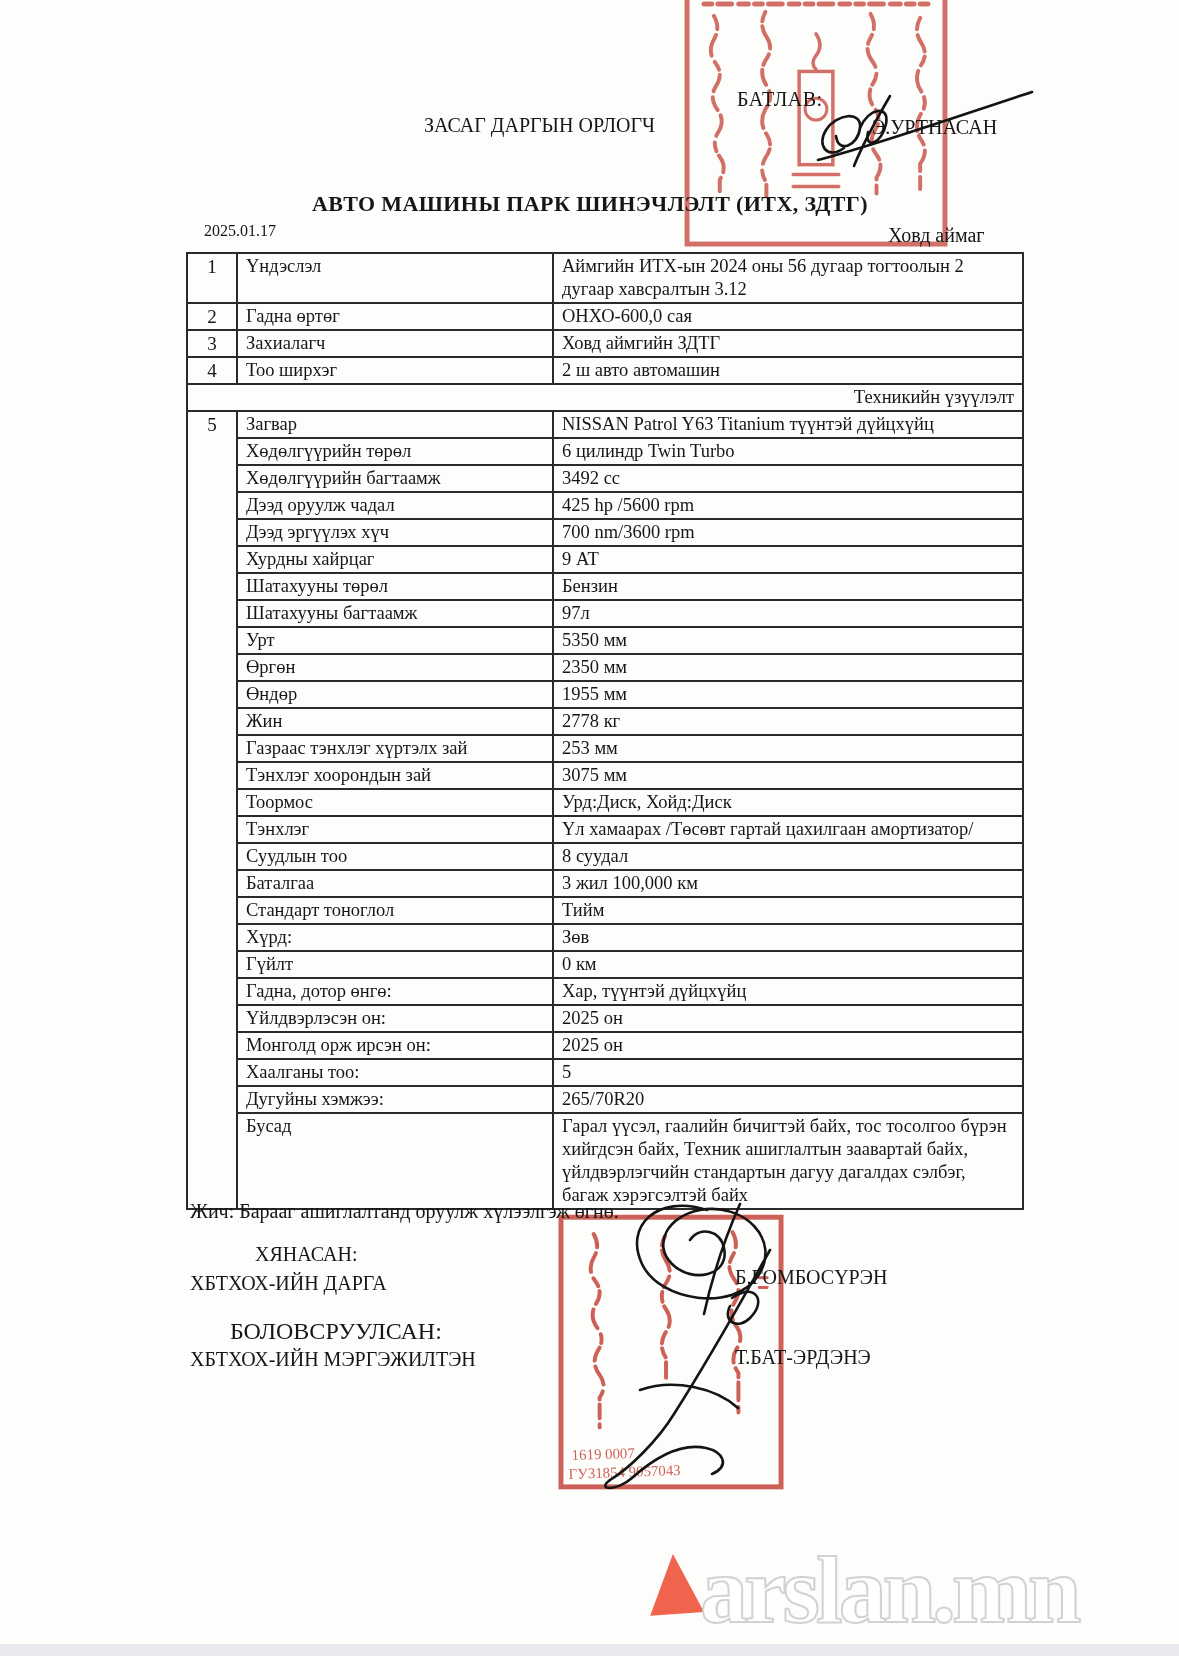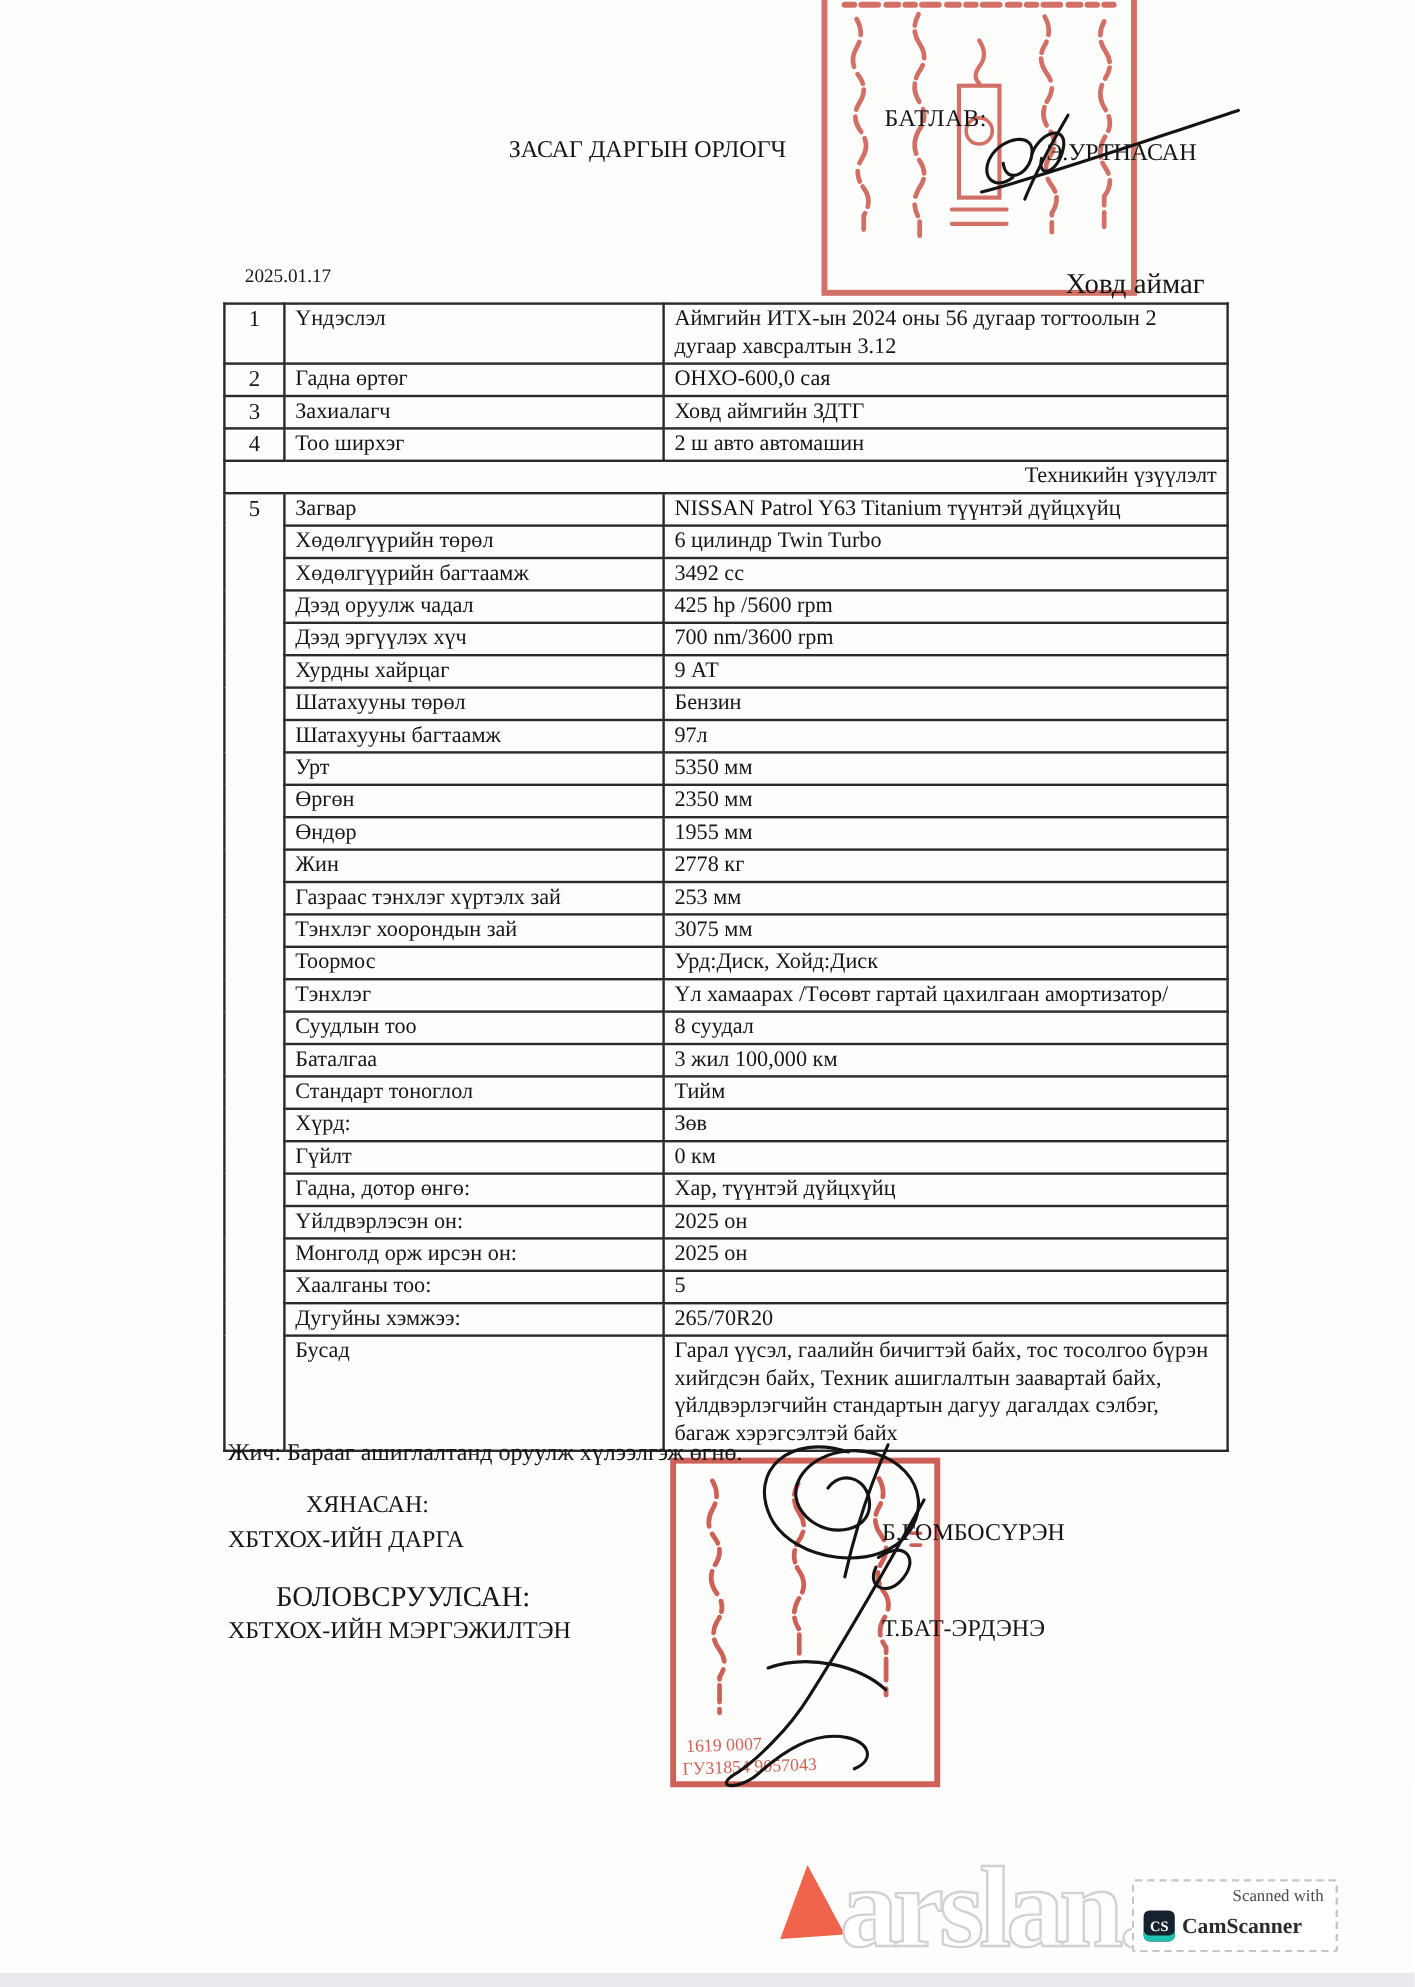--- a/index.html
+++ b/index.html
@@ -9,21 +9,21 @@
     font-family:Liberation Serif, serif;
     color:#161616;
   }
   .abs{position:absolute;}
   
   .batlav{left:737px;top:88px;font-size:20px;letter-spacing:.5px;z-index:3;}
   .approver-role{left:424px;top:114px;font-size:20px;z-index:3;}
   .approver-name{left:872px;top:116px;font-size:20px;z-index:3;}
   .doc-title{left:160px;top:191px;width:860px;text-align:center;font-size:22px;font-weight:bold;letter-spacing:.4px;z-index:3;}
   .date-line{left:188px;top:222px;font-size:16px;z-index:3;margin-left:16px;}
-  .place-line{left:888px;top:224px;font-size:24px;z-index:3;}
+  .place-line{left:888px;top:224px;font-size:20px;z-index:3;}
   
   .tablewrap{left:186px;top:252px;width:838px;z-index:3;}
   table.doc{border-collapse:collapse;width:838px;table-layout:fixed;}
   table.doc td{
     border:2px solid #2a2a2a;
     font-size:18.5px;line-height:23px;
     padding:1px 8px;vertical-align:top;
     overflow:hidden;
   }
   table.doc td.num{text-align:center;padding:1px 2px;font-size:19px;}
@@ -94,20 +94,21 @@
       <path d="M34,62 C18,74 6,60 16,44 C26,28 52,24 50,42 C48,60 28,68 26,50"></path>
       <path d="M50,42 C58,22 80,18 76,38 C72,58 54,64 58,46"></path>
       <path d="M8,74 C70,58 160,26 222,6"></path>
       <path d="M80,10 C66,34 52,60 44,80"></path>
     </g>
   </svg>
 
   <div class="abs batlav">БАТЛАВ:</div>
   <div class="abs approver-role">ЗАСАГ ДАРГЫН ОРЛОГЧ</div>
   <div class="abs approver-name">Э.УРТНАСАН</div>
+  <div class="abs doc-title">АВТО МАШИНЫ ПАРК ШИНЭЧЛЭЛТ  (ИТХ, ЗДТГ)</div>
   <div class="abs date-line">2025.01.17</div>
   <div class="abs place-line">Ховд аймаг</div>
 
   <div class="abs tablewrap">
     <table class="doc">
       <colgroup>
           <col style="width:50px">
           <col style="width:316px">
           <col>
         </colgroup>
@@ -279,22 +280,15 @@
     <g fill="none" stroke="#141414" stroke-width="2.6" stroke-linecap="round">
       <path d="M188,8 C158,62 120,128 92,172 C76,198 48,226 28,238"></path>
       <path d="M28,238 C14,248 34,250 50,236 C70,218 96,200 124,206 C142,210 148,224 130,232"></path>
       <path d="M58,148 C92,136 134,146 156,166"></path>
       <path d="M150,56 C172,40 186,58 168,76 C156,88 140,80 148,64"></path>
     </g>
   </svg>
 
   <div class="abs wm-triangle" style="border-bottom-color: rgb(240, 99, 76);"></div>
   <div class="abs wm-text">arslan.mn</div>
-  <div class="abs cs-badge">
-    <div class="cs-line1">Scanned with</div>
-    <div class="cs-line2">
-      <div class="cs-icon" style="background: rgb(22, 35, 46); box-shadow: rgb(31, 194, 176) 0px -5px 0px inset;">CS</div>
-      <div class="cs-name">CamScanner</div>
-    </div>
-  </div>
 
   <div class="abs bottom-strip"></div>
 </div>
 
 </body></html>

